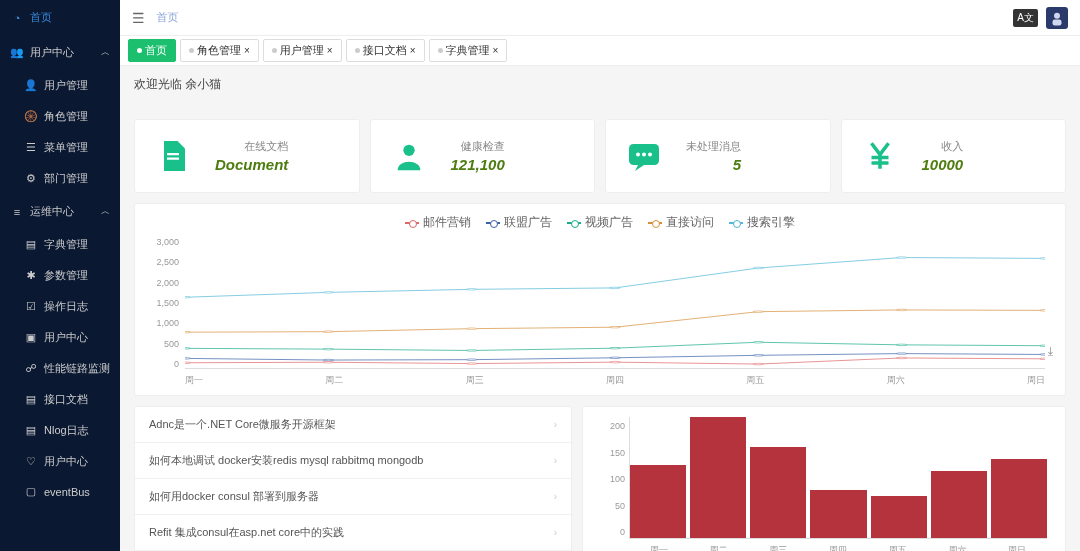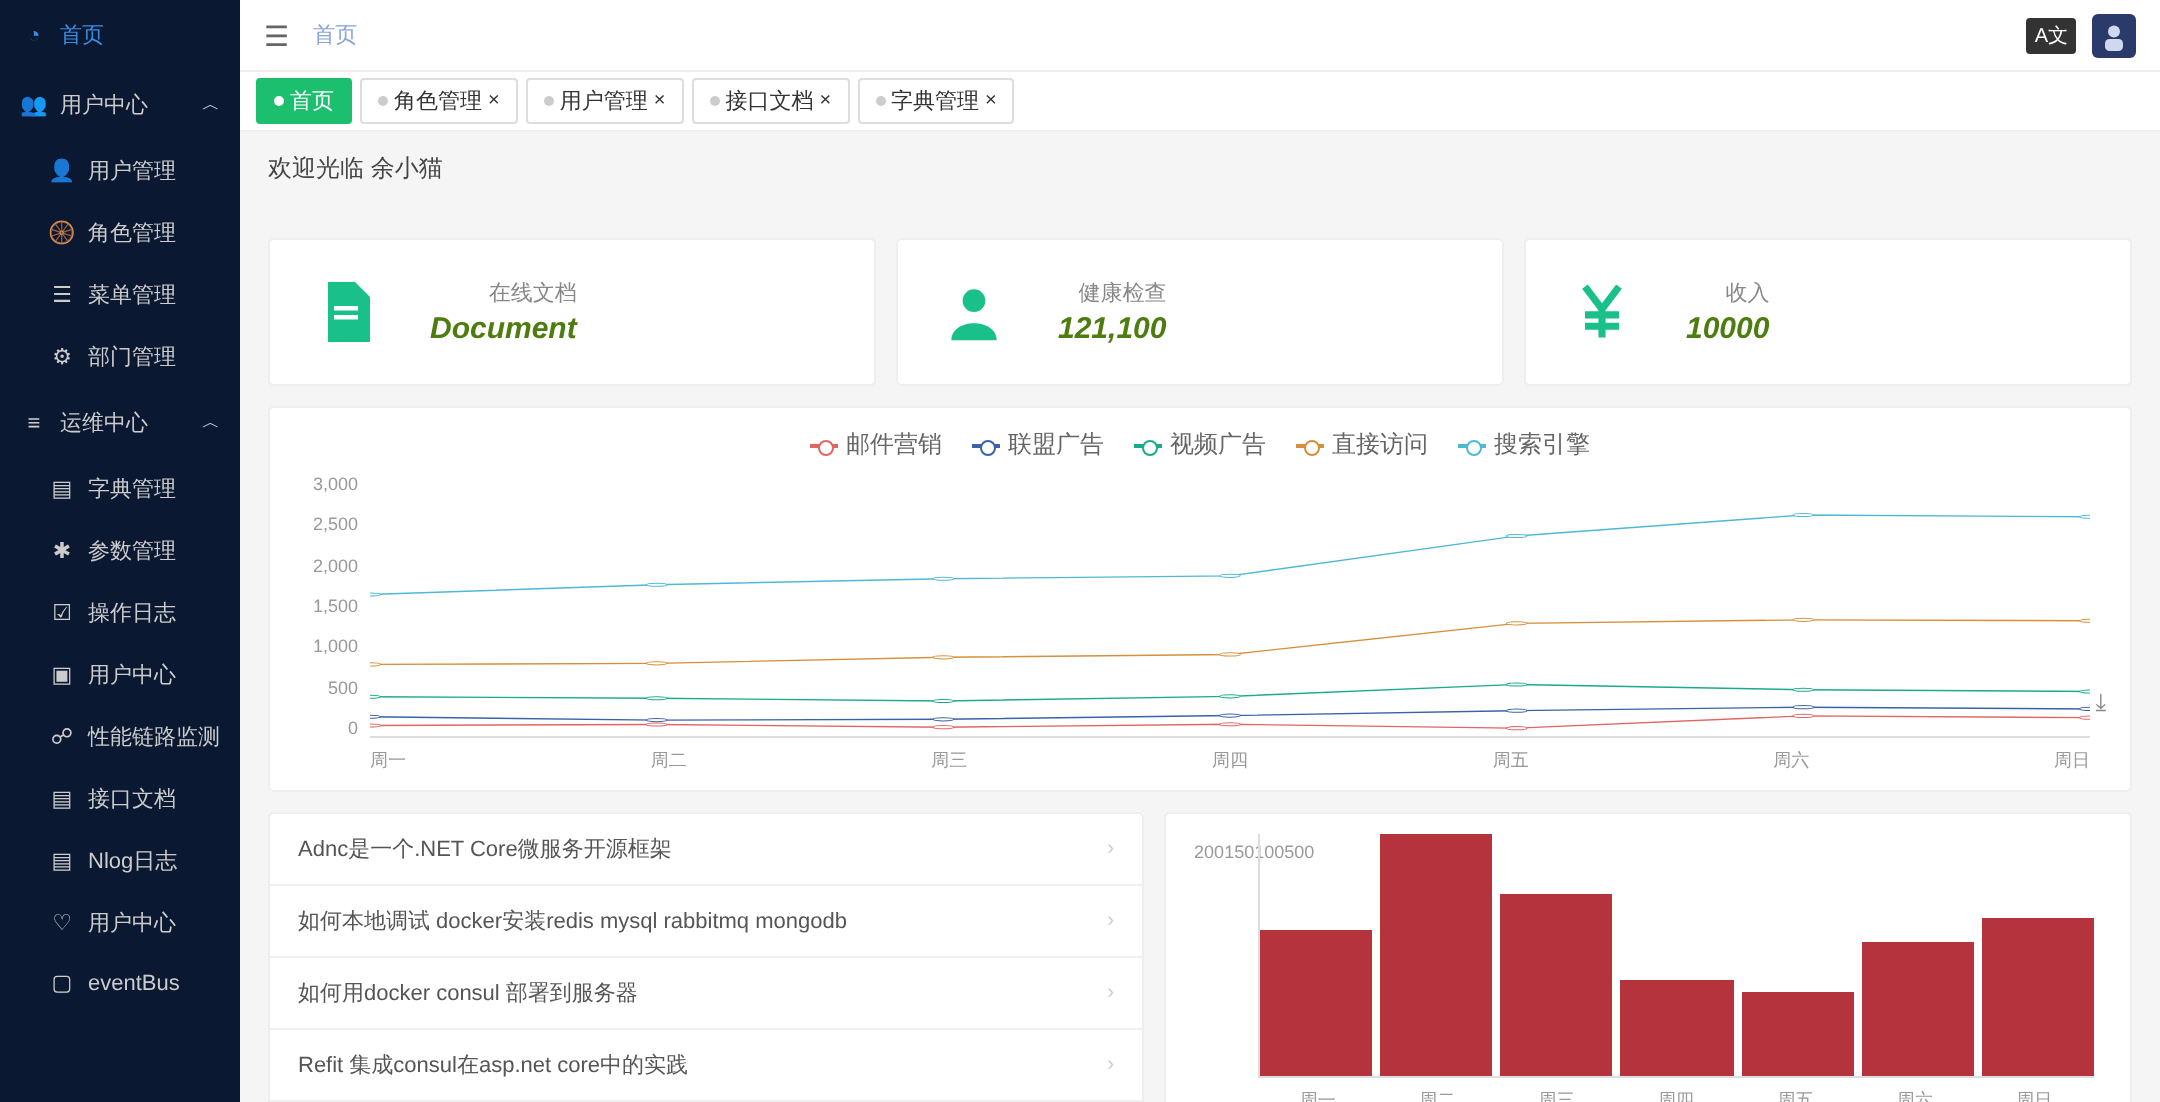--- a/index.html
+++ b/index.html
@@ -61,21 +61,21 @@
 .xlabels { position: absolute; left: 36px; right: 6px; bottom: 0; display: flex; justify-content: space-between; font-size: 9px; color: #999; }
 
 
 .bottom { display: flex; gap: 10px; }
 .list-card { flex: 0 0 47%; }
 .list-item { padding: 10px 14px; border-bottom: 1px solid #f0f0f0; font-size: 11px; color: #555; display: flex; align-items: center; cursor: pointer; justify-content: flex-end; }
 .list-item:last-child { border-bottom: none; }
 .list-item .chev { margin-left: auto; color: #ccc; font-size: 10px; }
 .bar-card { flex: 1; padding: 10px 14px 6px; }
 .bar-chart { position: relative; height: 140px; }
-.bar-ylabels { position: absolute; left: 0; top: 0; bottom: 18px; width: 28px; display: flex; flex-direction: row; justify-content: space-between; font-size: 9px; color: #999; text-align: right; padding-top: 4px; padding-bottom: 2px; }
+.bar-ylabels { position: absolute; left: 0; top: 0; bottom: 18px; width: 28px; display: flex; flex-direction: column; justify-content: space-between; font-size: 9px; color: #999; text-align: right; padding-top: 4px; padding-bottom: 2px; }
 .bar-plot { position: absolute; left: 32px; right: 4px; top: 0; bottom: 18px; display: flex; align-items: flex-end; gap: 4px; border-bottom: 1px solid #ddd; border-left: 1px solid #ddd; }
 .bar { flex: 1; background: #b5333d; }
 .bar-xlabels { position: absolute; left: 32px; right: 4px; bottom: 0; display: flex; font-size: 9px; color: #999; }
 .bar-xlabels span { flex: 1; text-align: center; }
 </style>
 <style>.legend span:nth-child(1) .lmark::after{border-color:#e06666}</style><style>.legend span:nth-child(2) .lmark::after{border-color:#3a62a8}</style><style>.legend span:nth-child(3) .lmark::after{border-color:#1aab8a}</style><style>.legend span:nth-child(4) .lmark::after{border-color:#d68f3a}</style><style>.legend span:nth-child(5) .lmark::after{border-color:#4fb8d6}</style></head>
 <body>
 
 <div class="app">
 
@@ -212,20 +212,35 @@
           <div class="card stat">
             <div class="sicon">
               <svg width="34" height="34" viewBox="0 0 24 24" fill="#1ac08a">
                 <circle cx="12" cy="8" r="4"></circle>
                 <path d="M4 22c0-4 4-6 8-6s8 2 8 6z"></path>
               </svg>
             </div>
             <div class="meta">
               <span class="label">健康检查</span>
               <span class="value">121,100</span>
+            </div>
+          </div>
+          <div class="card stat">
+            <div class="sicon">
+              <svg width="36" height="36" viewBox="0 0 24 24" fill="#1ac08a">
+                <rect x="2" y="4" width="20" height="14" rx="3"></rect>
+                <path d="M8 18l-2 4 6-4z"></path>
+                <circle cx="8" cy="11" r="1.3" fill="#fff"></circle>
+                <circle cx="12" cy="11" r="1.3" fill="#fff"></circle>
+                <circle cx="16" cy="11" r="1.3" fill="#fff"></circle>
+              </svg>
+            </div>
+            <div class="meta">
+              <span class="label">未处理消息</span>
+              <span class="value">5</span>
             </div>
           </div>
           <div class="card stat">
             <div class="sicon">
               <svg width="34" height="34" viewBox="0 0 24 24" fill="none" stroke="#1ac08a" stroke-width="2.5">
                 <path d="M6 3l6 8 6-8M6 13h12M6 17h12M12 11v10"></path>
               </svg>
             </div>
             <div class="meta">
               <span class="label">收入</span>

